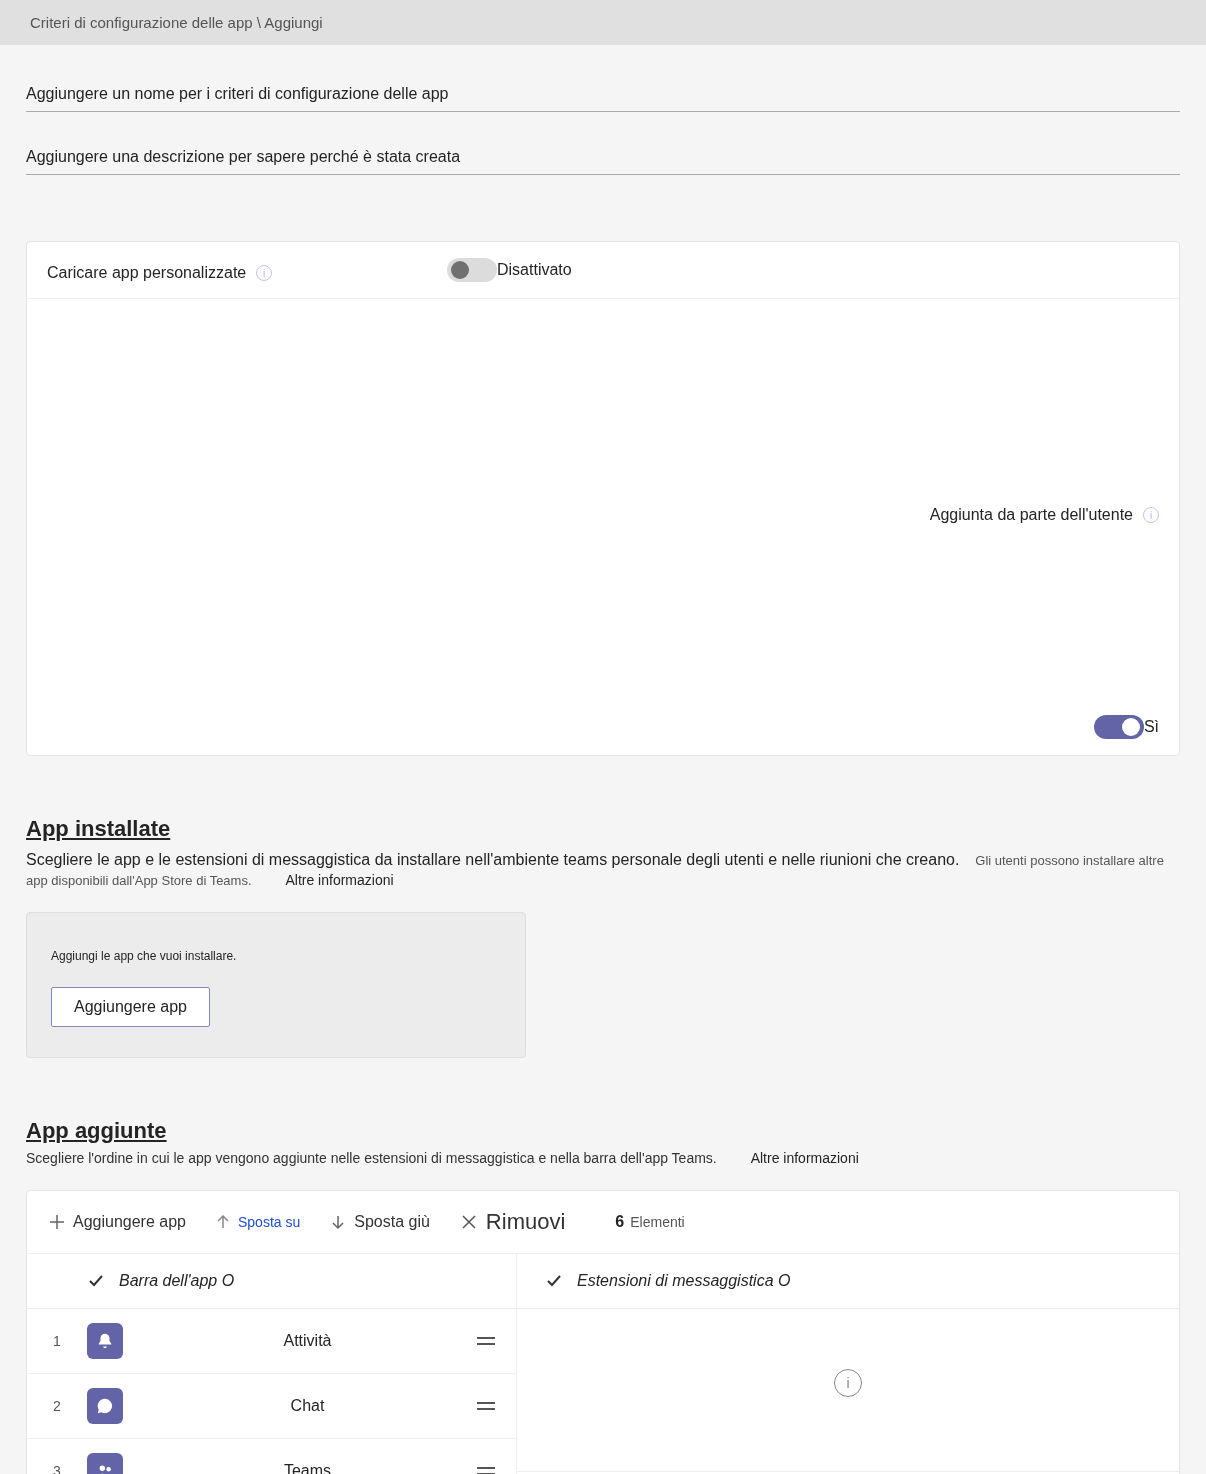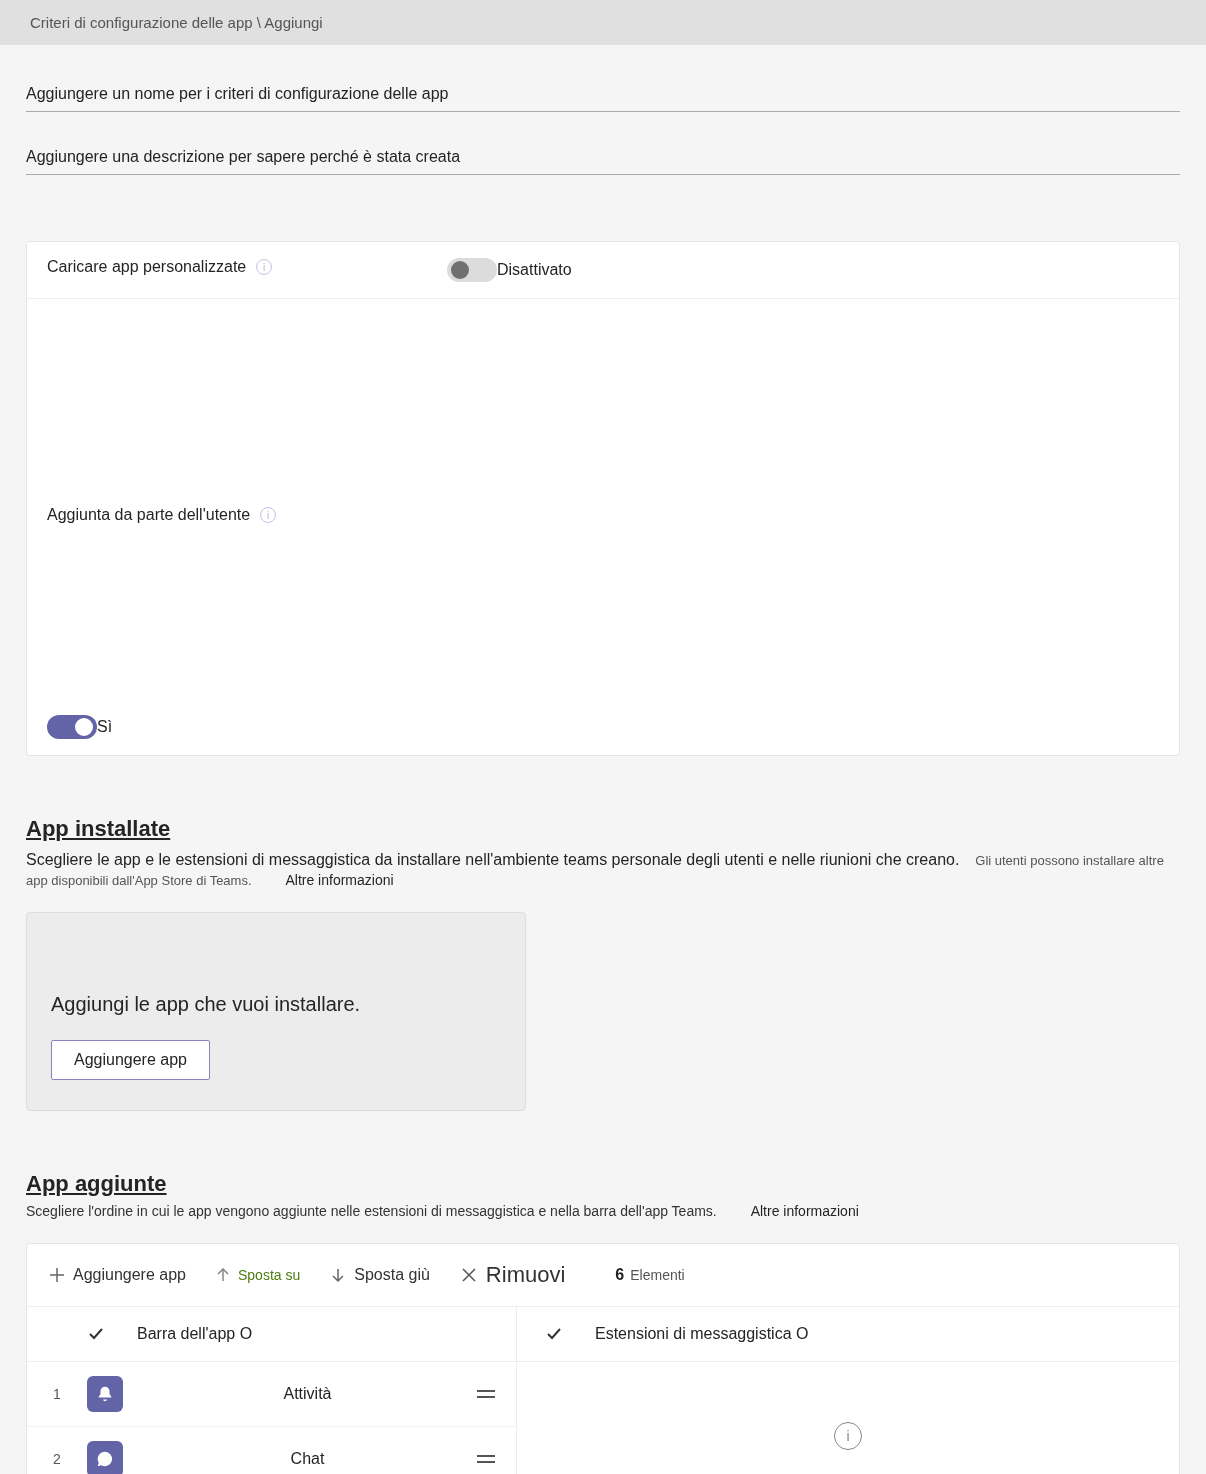--- a/index.html
+++ b/index.html
@@ -31,21 +31,21 @@
       outline: none;
     }
     .input-underline::placeholder { color: #252424; }
     .card {
       background: #fff;
       border: 1px solid #e5e5e5;
       border-radius: 4px;
     }
     .toggle-row {
       display: flex;
-      align-items: flex-start;
+      align-items: flex-end;
       padding: 16px 20px;
       border-bottom: 1px solid #eee;
     }
     .toggle-row:last-child { border-bottom: none; flex-direction: column; }
     .toggle-label {
       flex: 0 0 400px;
       font-size: 16px;
       display: flex;
       align-items: center;
       gap: 6px;
@@ -79,21 +79,21 @@
     .link { color: #252424; text-decoration: none; margin-left: 30px; font-size: 14px; }
     .desc-line { margin-bottom: 20px; }
     .installed-card {
       background: #ececec;
       border: 1px solid #ddd;
       border-radius: 4px;
       padding: 36px 24px 30px 24px;
       width: 500px;
       margin-top: 24px;
     }
-    .installed-card .msg { font-size: 20px; margin-bottom: 24px; margin-top: 44px; }
+    .installed-card .msg { font-size: 12px; margin-bottom: 24px; }
     .btn-outline {
       border: 1px solid #8886c1;
       background: #fff;
       color: #252424;
       padding: 10px 22px;
       font-size: 16px;
       cursor: pointer;
       border-radius: 2px;
     }
     .toolbar {
@@ -101,34 +101,35 @@
       padding: 18px 22px;
       border-bottom: 1px solid #eee;
     }
     .tbtn {
       display: flex; align-items: center; gap: 8px;
       font-size: 16px; cursor: pointer; color: #333;
       background: none; border: none;
     }
     .tbtn.large { font-size: 22px; }
     .tbtn .icon { display: inline-flex; }
-    .tbtn.sub { font-size: 14px; color: #4d7c0f; }
+    .tbtn.sub { font-size: 14px; color: #1d4ed8; }
     .counter { font-size: 14px; color: #555; margin-left: auto; display: flex; align-items: center; gap: 6px;}
     .counter b { font-size: 16px; color: #252424; }
     .panels { display: flex; }
     .panel-left {
       flex: 0 0 490px;
       border-right: 1px solid #eee;
     }
     .panel-right { flex: 1; position: relative; }
     .col-head {
-      display: flex; align-items: center; gap: 32px;
+      display: flex; align-items: center; gap: 14px;
       padding: 18px 18px 18px 60px;
       border-bottom: 1px solid #eee;
       font-size: 16px;
+      font-style: italic;
     }
     .col-head.right { padding-left: 28px; }
     .check-icon { width:18px; height:18px; display:inline-flex; }
     .approw {
       display: flex; align-items: center;
       padding: 14px 18px 14px 0;
       border-bottom: 1px solid #f2f2f2;
     }
     .approw .ord { width: 60px; text-align: center; font-size: 14px; color: #555;}
     .approw .appicon {

